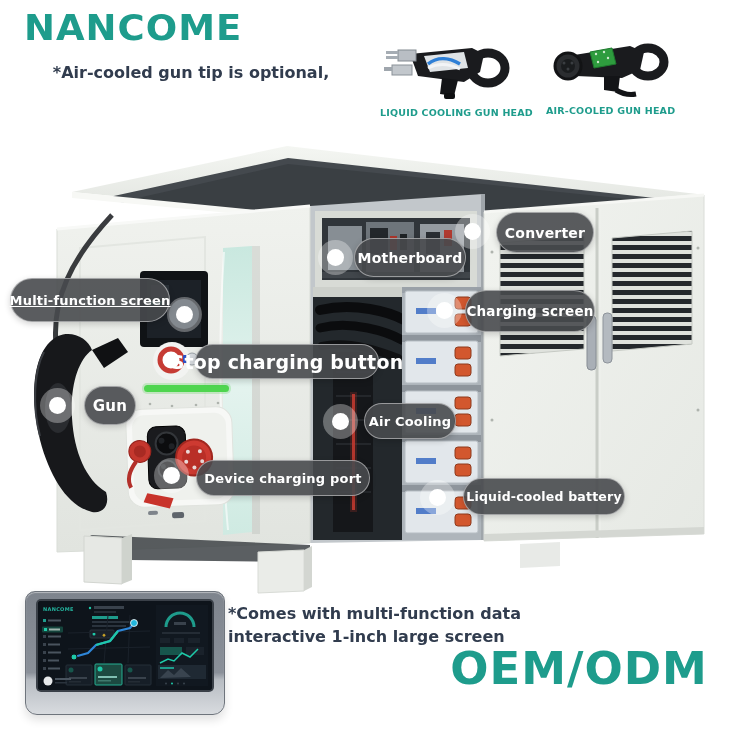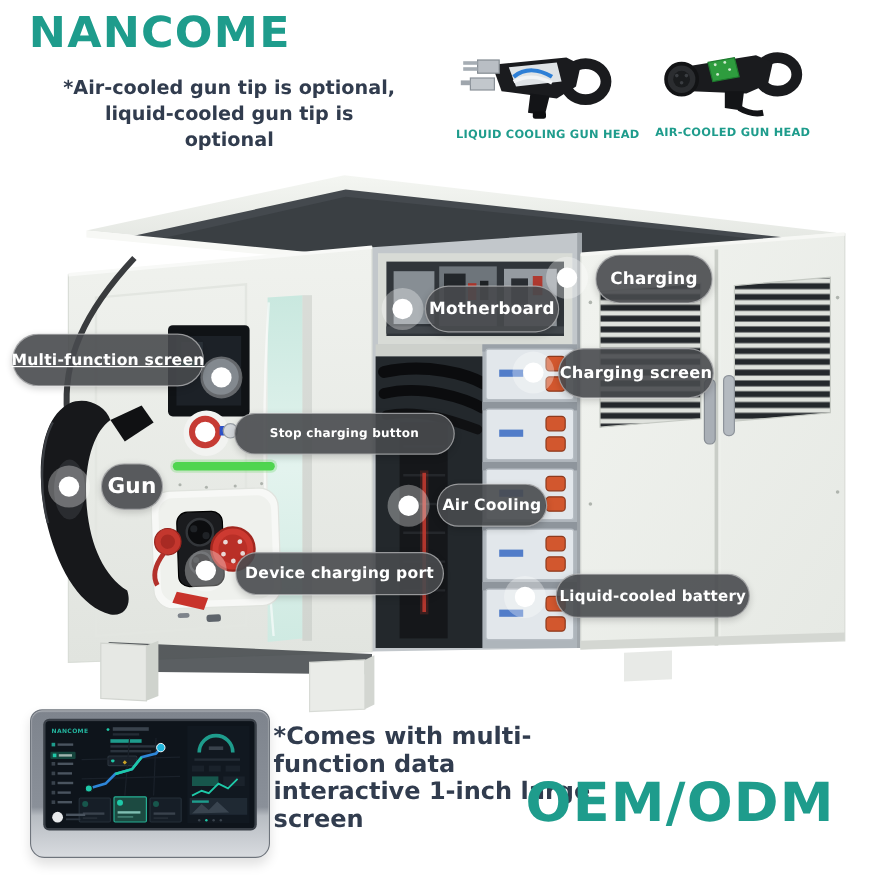--- a/index.html
+++ b/index.html
@@ -24,22 +24,22 @@
        box-shadow:0 0 0 9px rgba(255,255,255,.32);z-index:5;}
 
   
   .device{left:25px;top:591px;width:198px;height:122px;border-radius:10px 10px 12px 12px;
           background:linear-gradient(180deg,#7E848D 0%,#8A9099 66%,#B7BCC2 72%,#D8DBDF 100%);
           border:1px solid #6E747C;box-shadow:0 5px 10px rgba(0,0,0,.12), inset 0 1px 1px rgba(255,255,255,.45);}
   .device-screen{position:absolute;left:12px;top:9px;width:174px;height:89px;background:#0E141B;
                  border-radius:3px;overflow:hidden;box-shadow:0 0 0 2px #3A4048;}
 
   
-  .foot-note{left:228px;top:602px;width:300px;font-size:20px;line-height:23px;font-weight:bold;color:#313C4E;}
-  .oem{left:438px;top:642px;width:282px;font-size:45px;font-weight:bold;
+  .foot-note{left:228px;top:602px;width:300px;font-size:16px;line-height:23px;font-weight:bold;color:#313C4E;}
+  .oem{left:438px;top:642px;width:282px;text-align:center;font-size:45px;font-weight:bold;
        color:#1E9C8C;letter-spacing:1px;}
 </style>
 </head>
 <body>
 
 <div class="canvas">
 
   <svg class="abs" style="left:0;top:0;z-index:1" width="730" height="730" viewBox="0 0 730 730">
     <defs>
       <linearGradient id="cabFace" x1="0" y1="0" x2="0" y2="1">
@@ -222,21 +222,20 @@
       <polygon points="122,538 132,534 132,580 122,584" fill="#CFD3CD"></polygon>
       <polygon points="258,552 304,550 304,591 258,593" fill="#EAECE8" stroke="#D8DBD6"></polygon>
       <polygon points="304,550 312,546 312,587 304,591" fill="#D3D6D1"></polygon>
       <polygon points="520,544 560,542 560,566 520,568" fill="#E6E8E4" opacity=".9"></polygon>
     </g>
   </svg>
 
   <div class="abs logo">NANCOME</div>
   <div class="abs head-note">
     <div>*Air-cooled gun tip is optional,</div>
-    <div>liquid-cooled gun tip is optional</div>
   </div>
 
   <div class="abs gunfig" style="left:380px;top:38px;">
     <svg width="150" height="64" viewBox="0 0 150 64">
       <ellipse cx="108" cy="30" rx="17" ry="15" fill="none" stroke="#1A1B1E" stroke-width="9"></ellipse>
       <path d="M30,16 L92,10 L104,16 L100,34 L84,44 L38,38 Z" fill="#1A1B1E"></path>
       <path d="M44,18 L84,14 L88,30 L50,34 Z" fill="#DFE3E6"></path>
       <path d="M48,26 C58,18 70,20 80,26" stroke="#2E7FD6" stroke-width="3.5" fill="none"></path>
       <path d="M48,30 C60,24 70,26 80,31" stroke="#F2F4F6" stroke-width="3" fill="none"></path>
       <rect x="18" y="12" width="18" height="11" fill="#B9BEC4" stroke="#848B92"></rect>
@@ -273,25 +272,25 @@
   <div class="dot" style="left:176px;top:306px;"></div>
   <div class="dot" style="left:49px;top:397px;"></div>
   <div class="dot" style="left:327px;top:249px;"></div>
   <div class="dot" style="left:464px;top:223px;"></div>
   <div class="dot" style="left:436px;top:302px;"></div>
   <div class="dot" style="left:332px;top:413px;"></div>
   <div class="dot" style="left:163px;top:467px;"></div>
   <div class="dot" style="left:429px;top:489px;"></div>
 
   <div class="pill" style="left:10px;top:278px;width:158px;height:42px;font-size:13px;text-decoration:underline;">Multi-function screen</div>
-  <div class="pill" style="left:195px;top:344px;width:182px;height:33px;font-size:10px;">Stop charging button</div>
-  <div class="pill" style="left:84px;top:386px;width:50px;height:37px;font-size:18px;">Gun</div>
+  <div class="pill" style="left:195px;top:344px;width:182px;height:33px;font-size:19px;">Stop charging button</div>
+  <div class="pill" style="left:84px;top:386px;width:50px;height:37px;font-size:15px;">Gun</div>
   <div class="pill" style="left:196px;top:460px;width:172px;height:34px;font-size:13px;">Device charging port</div>
   <div class="pill" style="left:354px;top:238px;width:110px;height:37px;font-size:14px;">Motherboard</div>
-  <div class="pill" style="left:496px;top:212px;width:96px;height:39px;font-size:14px;">Charging</div>
+  <div class="pill" style="left:496px;top:212px;width:96px;height:39px;font-size:14px;">Converter</div>
   <div class="pill" style="left:465px;top:290px;width:128px;height:40px;font-size:13.5px;">Charging screen</div>
   <div class="pill" style="left:463px;top:478px;width:160px;height:35px;font-size:12.5px;">Liquid-cooled battery</div>
   <div class="pill" style="left:364px;top:403px;width:90px;height:34px;font-size:13px;">Air Cooling</div>
 
   <div class="abs device">
     <div class="device-screen">
       <svg width="174" height="89" viewBox="0 0 174 89">
         <rect width="174" height="89" fill="#0E141B"></rect>
         <text x="5" y="10" font-size="5" font-weight="bold" fill="#23B49E" letter-spacing=".3">NANCOME</text>
         <circle cx="52" cy="7" r="1.2" fill="#1EC9A8"></circle>

